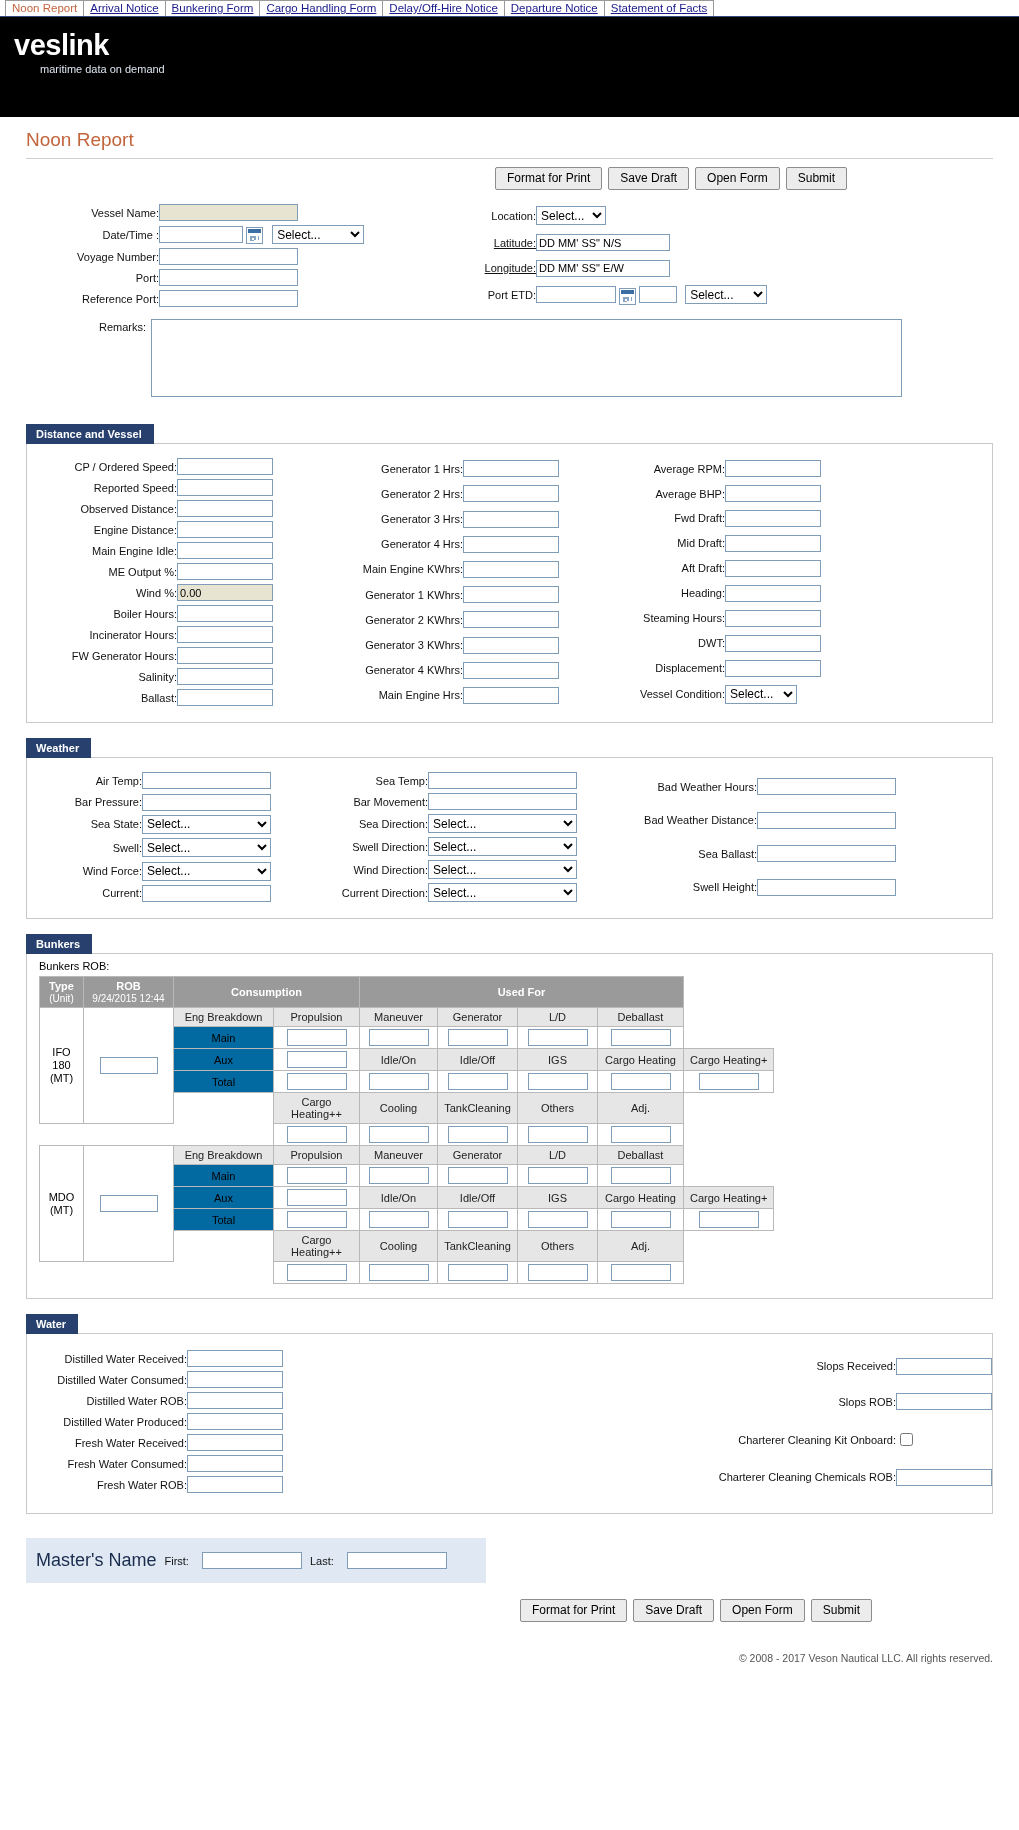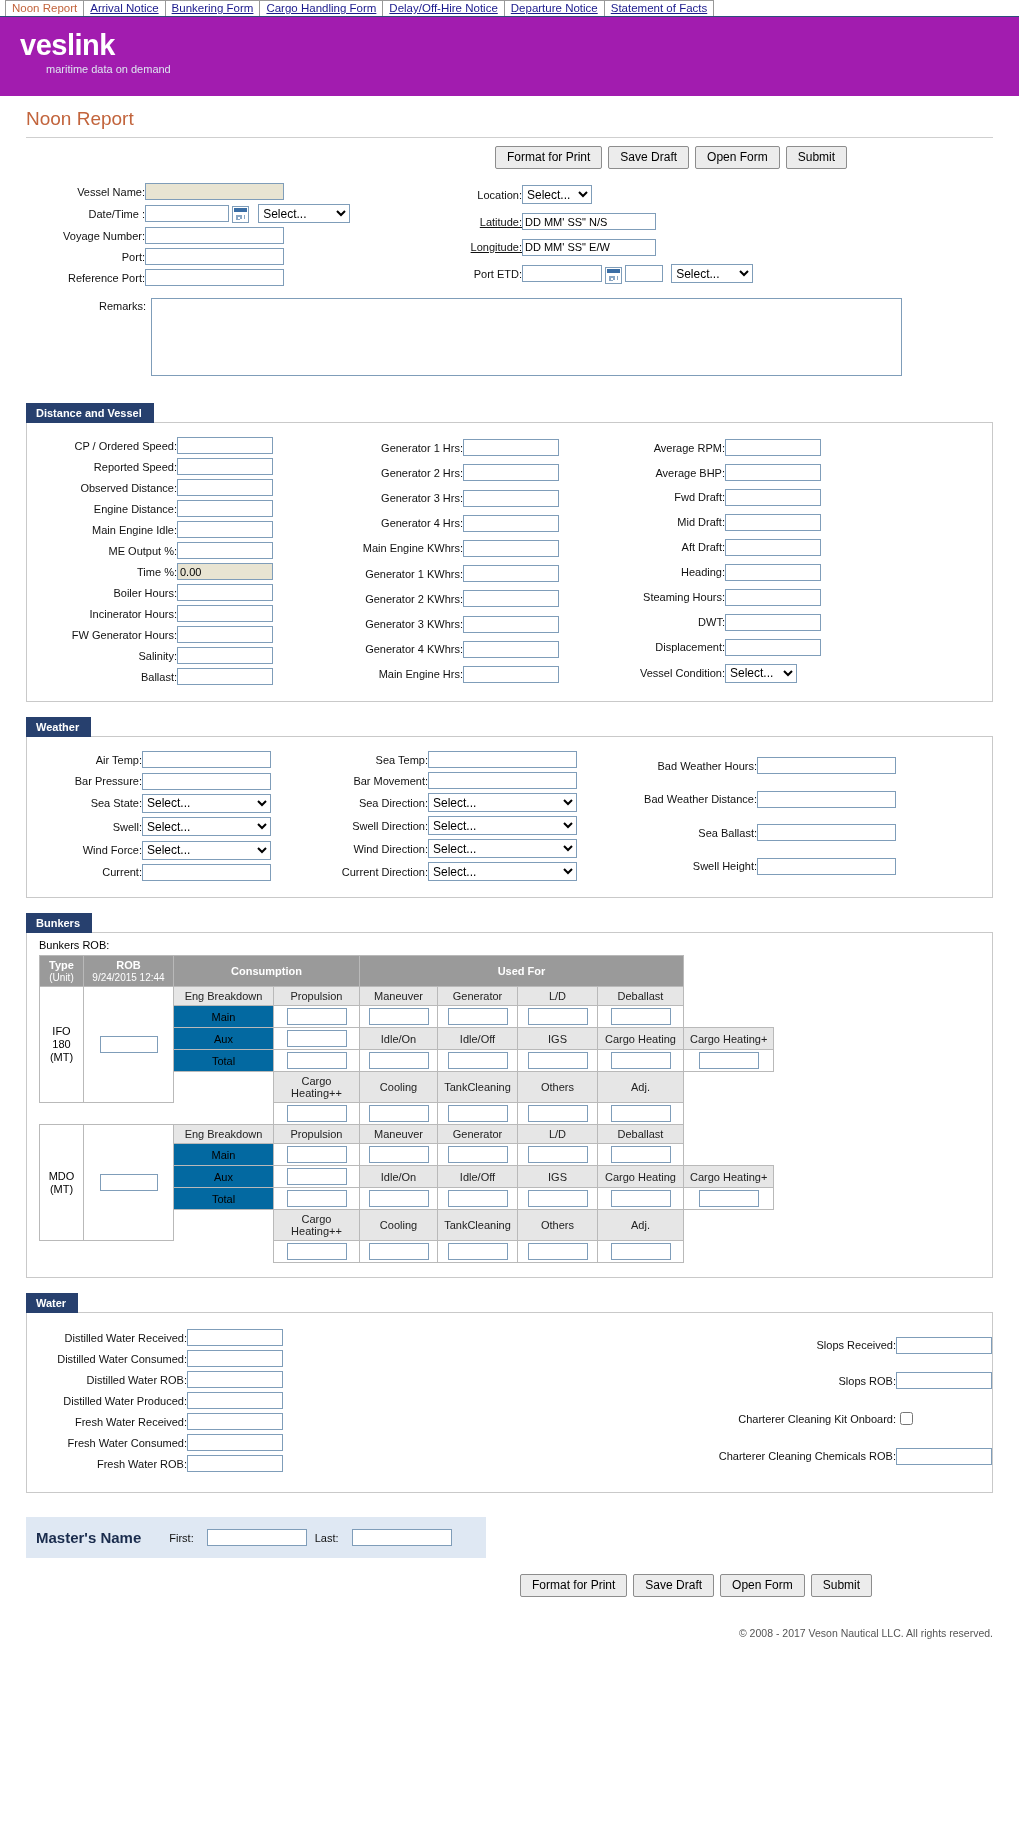--- a/index.html
+++ b/index.html
@@ -43,24 +43,24 @@
   }
   .tab.active {
     color: #c2643c;
     font-weight: normal;
     text-decoration: none;
     background: #fff;
   }
 
   
   .brandbar {
-    height: 79px;
-    background: #a21caf;
+    height: 100px;
+    background: #000000;
     color: #fff;
-    padding: 12px 0 0 20px;
+    padding: 12px 0 0 14px;
   }
   .brand-name {
     font-size: 29px;
     font-weight: bold;
     letter-spacing: -0.5px;
     line-height: 32px;
   }
   .brand-tag {
     font-size: 11px;
     margin-left: 26px;
@@ -222,21 +222,21 @@
   
   .master-box {
     margin: 24px 0 0 26px;
     width: 460px;
     background: #dfe8f3;
     padding: 12px 10px;
     display: flex;
     align-items: center;
     gap: 8px;
   }
-  .master-title { font-size: 15px; font-weight: bold; color: #1a2c4d; margin-right: 20px; }
+  .master-title { font-size: 18px; font-weight: normal; color: #1a2c4d; margin-right: 0; }
 
   .copyright {
     text-align: right;
     color: #555;
     font-size: 10.5px;
     padding: 30px 26px 14px 0;
   }
 
   .ta {
     border: 1px solid #7f9db9;
@@ -272,21 +272,21 @@
   </div>
   <div class="title-rule"></div>
 
   <div class="btnrow btnrow-top">
     <button class="btn">Format for Print</button>
     <button class="btn">Save Draft</button>
     <button class="btn">Open Form</button>
     <button class="btn">Submit</button>
   </div>
 
-  <div style="display:flex; margin-top:12px; padding-left:20px;">
+  <div style="display:flex; margin-top:12px; padding-left:34px;">
 
     <table class="grid" style="width:380px;">
       <tbody>
           <tr>
         <td class="lbl" style="width:125px;"><span>Vessel Name:</span></td>
         <td><input class="inp readonly" style="width: 139px;" readonly="" value=""></td>
       </tr>
       <tr>
         <td class="lbl"><span>Date/Time :</span></td>
         <td>
@@ -367,21 +367,21 @@
               </tr>
           <tr>
                 <td class="lbl"><span>Main Engine Idle:</span></td>
                 <td><input class="inp" style="width: 96px;"></td>
               </tr>
           <tr>
                 <td class="lbl"><span>ME Output %:</span></td>
                 <td><input class="inp" style="width: 96px;"></td>
               </tr>
           <tr>
-                <td class="lbl"><span>Time %:</span></td>
+                <td class="lbl"><span>Wind %:</span></td>
                 <td><input class="inp readonly" style="width: 96px;" readonly="" value="0.00"></td>
               </tr>
           <tr>
                 <td class="lbl"><span>Boiler Hours:</span></td>
                 <td><input class="inp" style="width: 96px;"></td>
               </tr>
           <tr>
                 <td class="lbl"><span>Incinerator Hours:</span></td>
                 <td><input class="inp" style="width: 96px;"></td>
               </tr>

